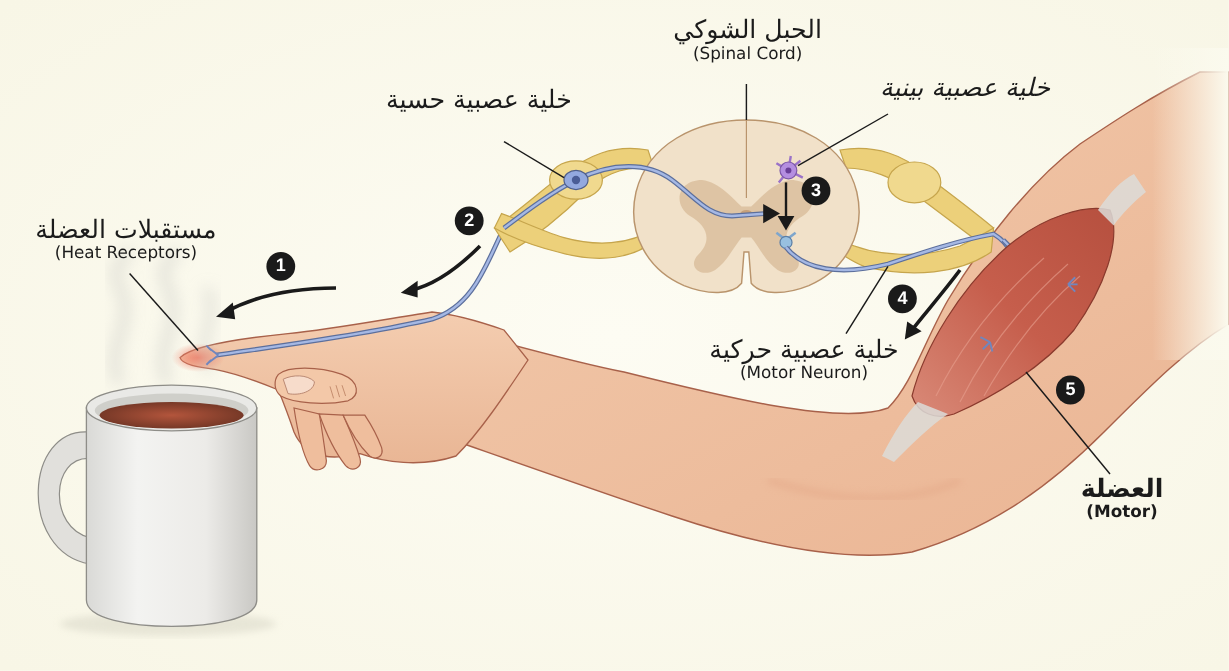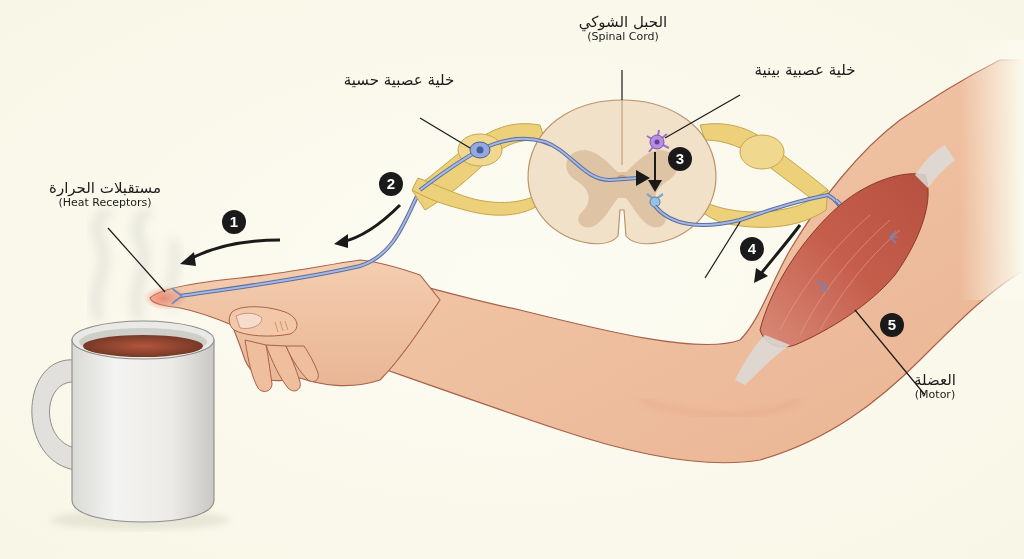--- a/index.html
+++ b/index.html
@@ -1,21 +1,21 @@
 <!DOCTYPE html>
 <html><head>
 <meta charset="utf-8">
 <style>
   html, body { margin: 0; padding: 0; }
   body { width: 1024px; height: 559px; overflow: hidden; background: #fbfaee; font-family: "DejaVu Sans", "Liberation Sans", sans-serif; }
   #stage { position: relative; width: 1024px; height: 559px; background: #fbfaee; }
   #art { position: absolute; left: 0; top: 0; }
   .label { position: absolute; text-align: center; color: #1b1b1b; line-height: 1.12; white-space: nowrap; }
-  .label .ar { display: block; font-size: 15px; direction: rtl; }
-  .label .en { display: block; font-size: 11px; }
+  .label .ar { display: block; font-size: 21px; direction: rtl; }
+  .label .en { display: block; font-size: 14px; }
   .badge { position: absolute; width: 24px; height: 24px; border-radius: 50%; background: #1a1a1a; color: #fff; font-size: 15px; font-weight: bold; text-align: center; line-height: 24px; font-family: "Liberation Sans", sans-serif; }
 </style>
 </head>
 <body>
 
 <div id="stage">
   <svg id="art" width="1024" height="559" viewBox="0 0 1024 559" xmlns="http://www.w3.org/2000/svg">
     <defs>
       <radialGradient id="bgGrad" cx="50%" cy="50%" r="70%">
         <stop offset="0%" stop-color="#fdfcf3"></stop>
@@ -189,31 +189,35 @@
 
   <div class="label" style="left:553px; top:14px; width:140px;">
     <span class="ar">الحبل الشوكي</span>
     <span class="en">(Spinal Cord)</span>
   </div>
 
   <div class="label" style="left:314px; top:72px; width:170px;">
     <span class="ar">خلية عصبية حسية</span>
   </div>
 
-  <div class="label" style="left:735px; top:62px; width:140px;">
+  <div class="label" style="left:735px; top:62px; width:140px;font-style:italic;">
     <span class="ar">خلية عصبية بينية</span>
   </div>
 
   <div class="label" style="left:20px; top:180px; width:170px;">
-    <span class="ar">مستقبلات الحرارة</span>
+    <span class="ar">مستقبلات العضلة</span>
     <span class="en">(Heat Receptors)</span>
   </div>
 
-
-  <div class="label" style="left:885px; top:372px; width:100px;">
+  <div class="label" style="left:590px; top:280px; width:160px;">
+    <span class="ar">خلية عصبية حركية</span>
+    <span class="en">(Motor Neuron)</span>
+  </div>
+
+  <div class="label" style="left:885px; top:396px; width:100px;font-weight:bold;">
     <span class="ar">العضلة</span>
     <span class="en">(Motor)</span>
   </div>
 
   <div class="badge" style="left:222px; top:210px;">1</div>
   <div class="badge" style="left:379px; top:172px;">2</div>
   <div class="badge" style="left:668px; top:147px;">3</div>
   <div class="badge" style="left:740px; top:237px;">4</div>
   <div class="badge" style="left:880px; top:313px;">5</div>
 </div>

